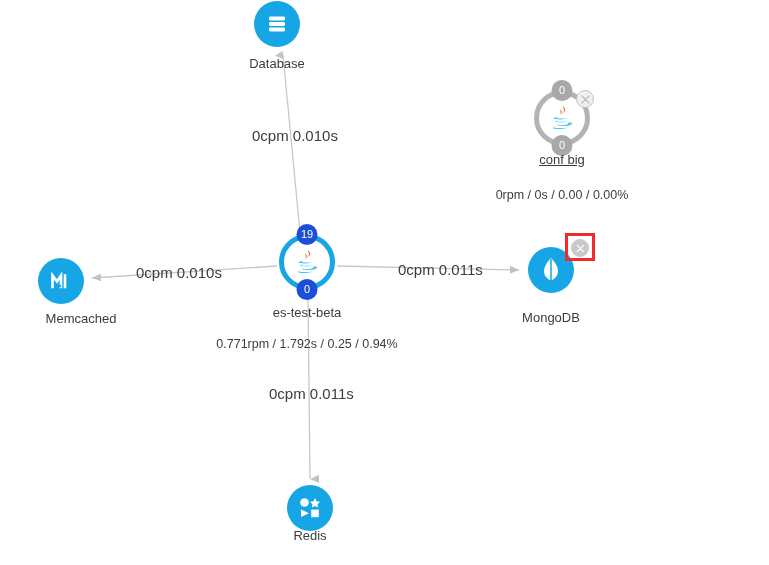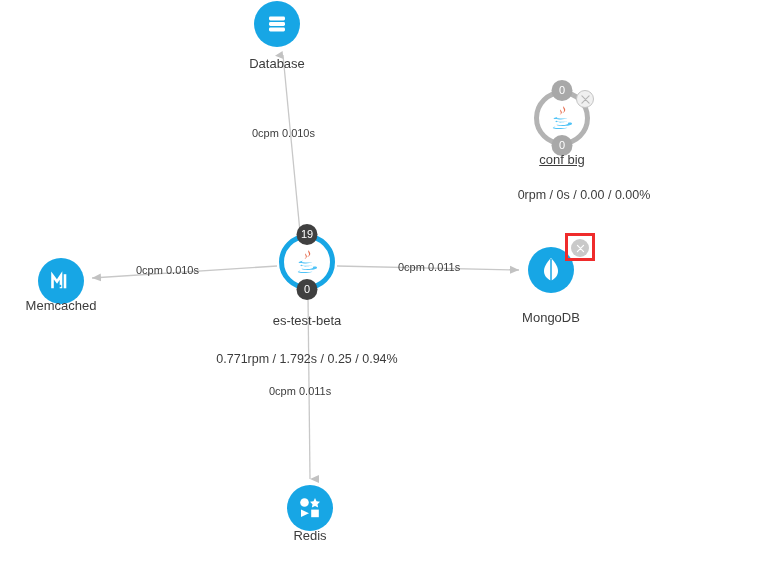--- a/index.html
+++ b/index.html
@@ -92,21 +92,21 @@
     display: flex;
     align-items: center;
     justify-content: center;
     color: #ffffff;
     font-size: 11px;
     line-height: 1;
     font-weight: 400;
   }
   .badge-top { top: -13px; transform: translateX(-50%); }
   .badge-bottom { bottom: -13px; transform: translateX(-50%); }
-  .badge-blue { background: #404040; }
+  .badge-blue { background: #1d4ed8; }
   .badge-gray { background: #a8a8a8; }
 
   .close-btn {
     position: absolute;
     width: 18px;
     height: 18px;
     border-radius: 50%;
     display: flex;
     align-items: center;
     justify-content: center;
@@ -118,21 +118,21 @@
     position: absolute;
     box-sizing: border-box;
     border: 3px solid #ef2b2b;
     width: 30px;
     height: 28px;
   }
 
   .edge-label {
     position: absolute;
     white-space: nowrap;
-    font-size: 11px;
+    font-size: 15px;
     color: #3c3c3c;
     background: transparent;
   }
 </style>
 </head>
 <body>
 
 <div id="canvas">
 
   <svg id="edge-layer" width="769" height="565" viewBox="0 0 769 565">
@@ -204,54 +204,54 @@
     <div class="badge badge-gray badge-top" style="top:-38px;">0</div>
     <div class="badge badge-gray badge-bottom" style="bottom:-38px;">0</div>
 
     <div class="close-btn close-soft" style="left:14px; top:-28px;">
       <svg width="9" height="9" viewBox="0 0 10 10" aria-hidden="true">
         <path d="M1,1 L9,9 M9,1 L1,9" stroke="#b4b4b4" stroke-width="1.2" stroke-linecap="round" fill="none"></path>
       </svg>
     </div>
 
     <div class="node-label" style="top:34px;text-decoration:underline;">conf big</div>
-    <div class="node-metrics" style="top:70px;margin-left:22px;">0rpm / 0s / 0.00 / 0.00%</div>
+    <div class="node-metrics" style="top:70px;">0rpm / 0s / 0.00 / 0.00%</div>
   </div>
 
   <div class="node" style="left:307px; top:262px;">
     <div class="ring ring-blue"></div>
 
     <div class="node-icon" style="width:40px; height:40px;">
       <svg width="30" height="30" viewBox="0 0 32 32" aria-hidden="true">
         <path d="M14.5 6.6c-1.4 1.6 .6 2.7 .2 4.3-.3 1.2-1.4 1.9-1.4 1.9s2.9-1 2.5-3.1c-.3-1.7-1.6-2.2-1.3-3.1z" fill="#e76f51"></path>
         <path d="M17.8 3.2c-1.6 1.9 .9 3.3 .3 5.2-.4 1.4-1.8 2.4-1.8 2.4s3.6-1.3 3.1-3.9c-.4-2-2-2.6-1.6-3.7z" fill="#e76f51"></path>
         <path d="M11.4 14.8c-1.9 .5-.4 1.3 .7 1.5 3.2 .5 7.6 .3 9.9-.3 0 0-.8 .5-1.9 .8-5.3 1.4-15.5 .7-12.6-.7 2.5-1.2 3.9-1.3 3.9-1.3z" fill="#4fc3f7"></path>
         <path d="M10.6 18.1c-1.4 .9 .2 1.6 1.7 1.8 3.2 .4 7.8 .2 9.6-.4 0 0-.7 .4-1.5 .6-4.6 1.2-13.6 .6-11-.8 1.1-.6 1.2-1.2 1.2-1.2z" fill="#4fc3f7"></path>
         <path d="M22.1 21.2c1.5 1-1.4 1.9-4.2 2.2-3.6 .4-8-.1-8-.1s1 .8 3.2 1c5.3 .5 13.6-.3 13.6-2.2 0-1.1-1.9-1.6-4.6-.9z" fill="#4fc3f7"></path>
         <path d="M9 24.9c-1.6 .3-2.4 1.1-.6 1.5 3.3 .6 11.2 .5 13.9-.4 0 0-.8 .6-2 .9-5.7 1.4-16.8 .6-13.5-.9 .8-.4 1.9-.8 2.2-1.1z" fill="#4fc3f7"></path>
       </svg>
     </div>
 
     <div class="badge badge-blue badge-top" style="top:-38px;">19</div>
     <div class="badge badge-blue badge-bottom" style="bottom:-38px;">0</div>
 
-    <div class="node-label" style="top:43px;margin-top:8px;">es-test-beta</div>
-    <div class="node-metrics" style="top:90px;">0.771rpm / 1.792s / 0.25 / 0.94%</div>
+    <div class="node-label" style="top:43px;">es-test-beta</div>
+    <div class="node-metrics" style="top:75px;">0.771rpm / 1.792s / 0.25 / 0.94%</div>
   </div>
 
   <div class="node" style="left:61px; top:281px;">
     <div class="node-icon solid-icon">
       <svg width="26" height="26" viewBox="0 0 26 26" aria-hidden="true">
         <path d="M4.5 19 L4.5 7.5 L9 13.5 L13 7.5 L13 19" stroke="#ffffff" stroke-width="2.6" fill="none" stroke-linecap="square" stroke-linejoin="miter"></path>
         <path d="M17 7.5 L17 19" stroke="#ffffff" stroke-width="2.6" stroke-linecap="square"></path>
         <circle cx="9" cy="18" r="1.15" fill="#17a6e5"></circle>
         <circle cx="12.2" cy="18" r="1.15" fill="#17a6e5"></circle>
       </svg>
     </div>
-    <div class="node-label" style="top:17px;">Memcached</div>
+    <div class="node-label" style="top:30px;margin-left:20px;">Memcached</div>
   </div>
 
   <div class="node" style="left:551px; top:270px;">
     <div class="node-icon solid-icon">
       <svg width="26" height="28" viewBox="0 0 26 28" aria-hidden="true">
         <path d="M13 2 C17.6 7 20 11 20 15 C20 19.6 16.9 23 13 24.6 C9.1 23 6 19.6 6 15 C6 11 8.4 7 13 2 Z" fill="#ffffff"></path>
         <path d="M13 3.5 L13 25.6" stroke="#17a6e5" stroke-width="1.5" stroke-linecap="round"></path>
       </svg>
     </div>
 

